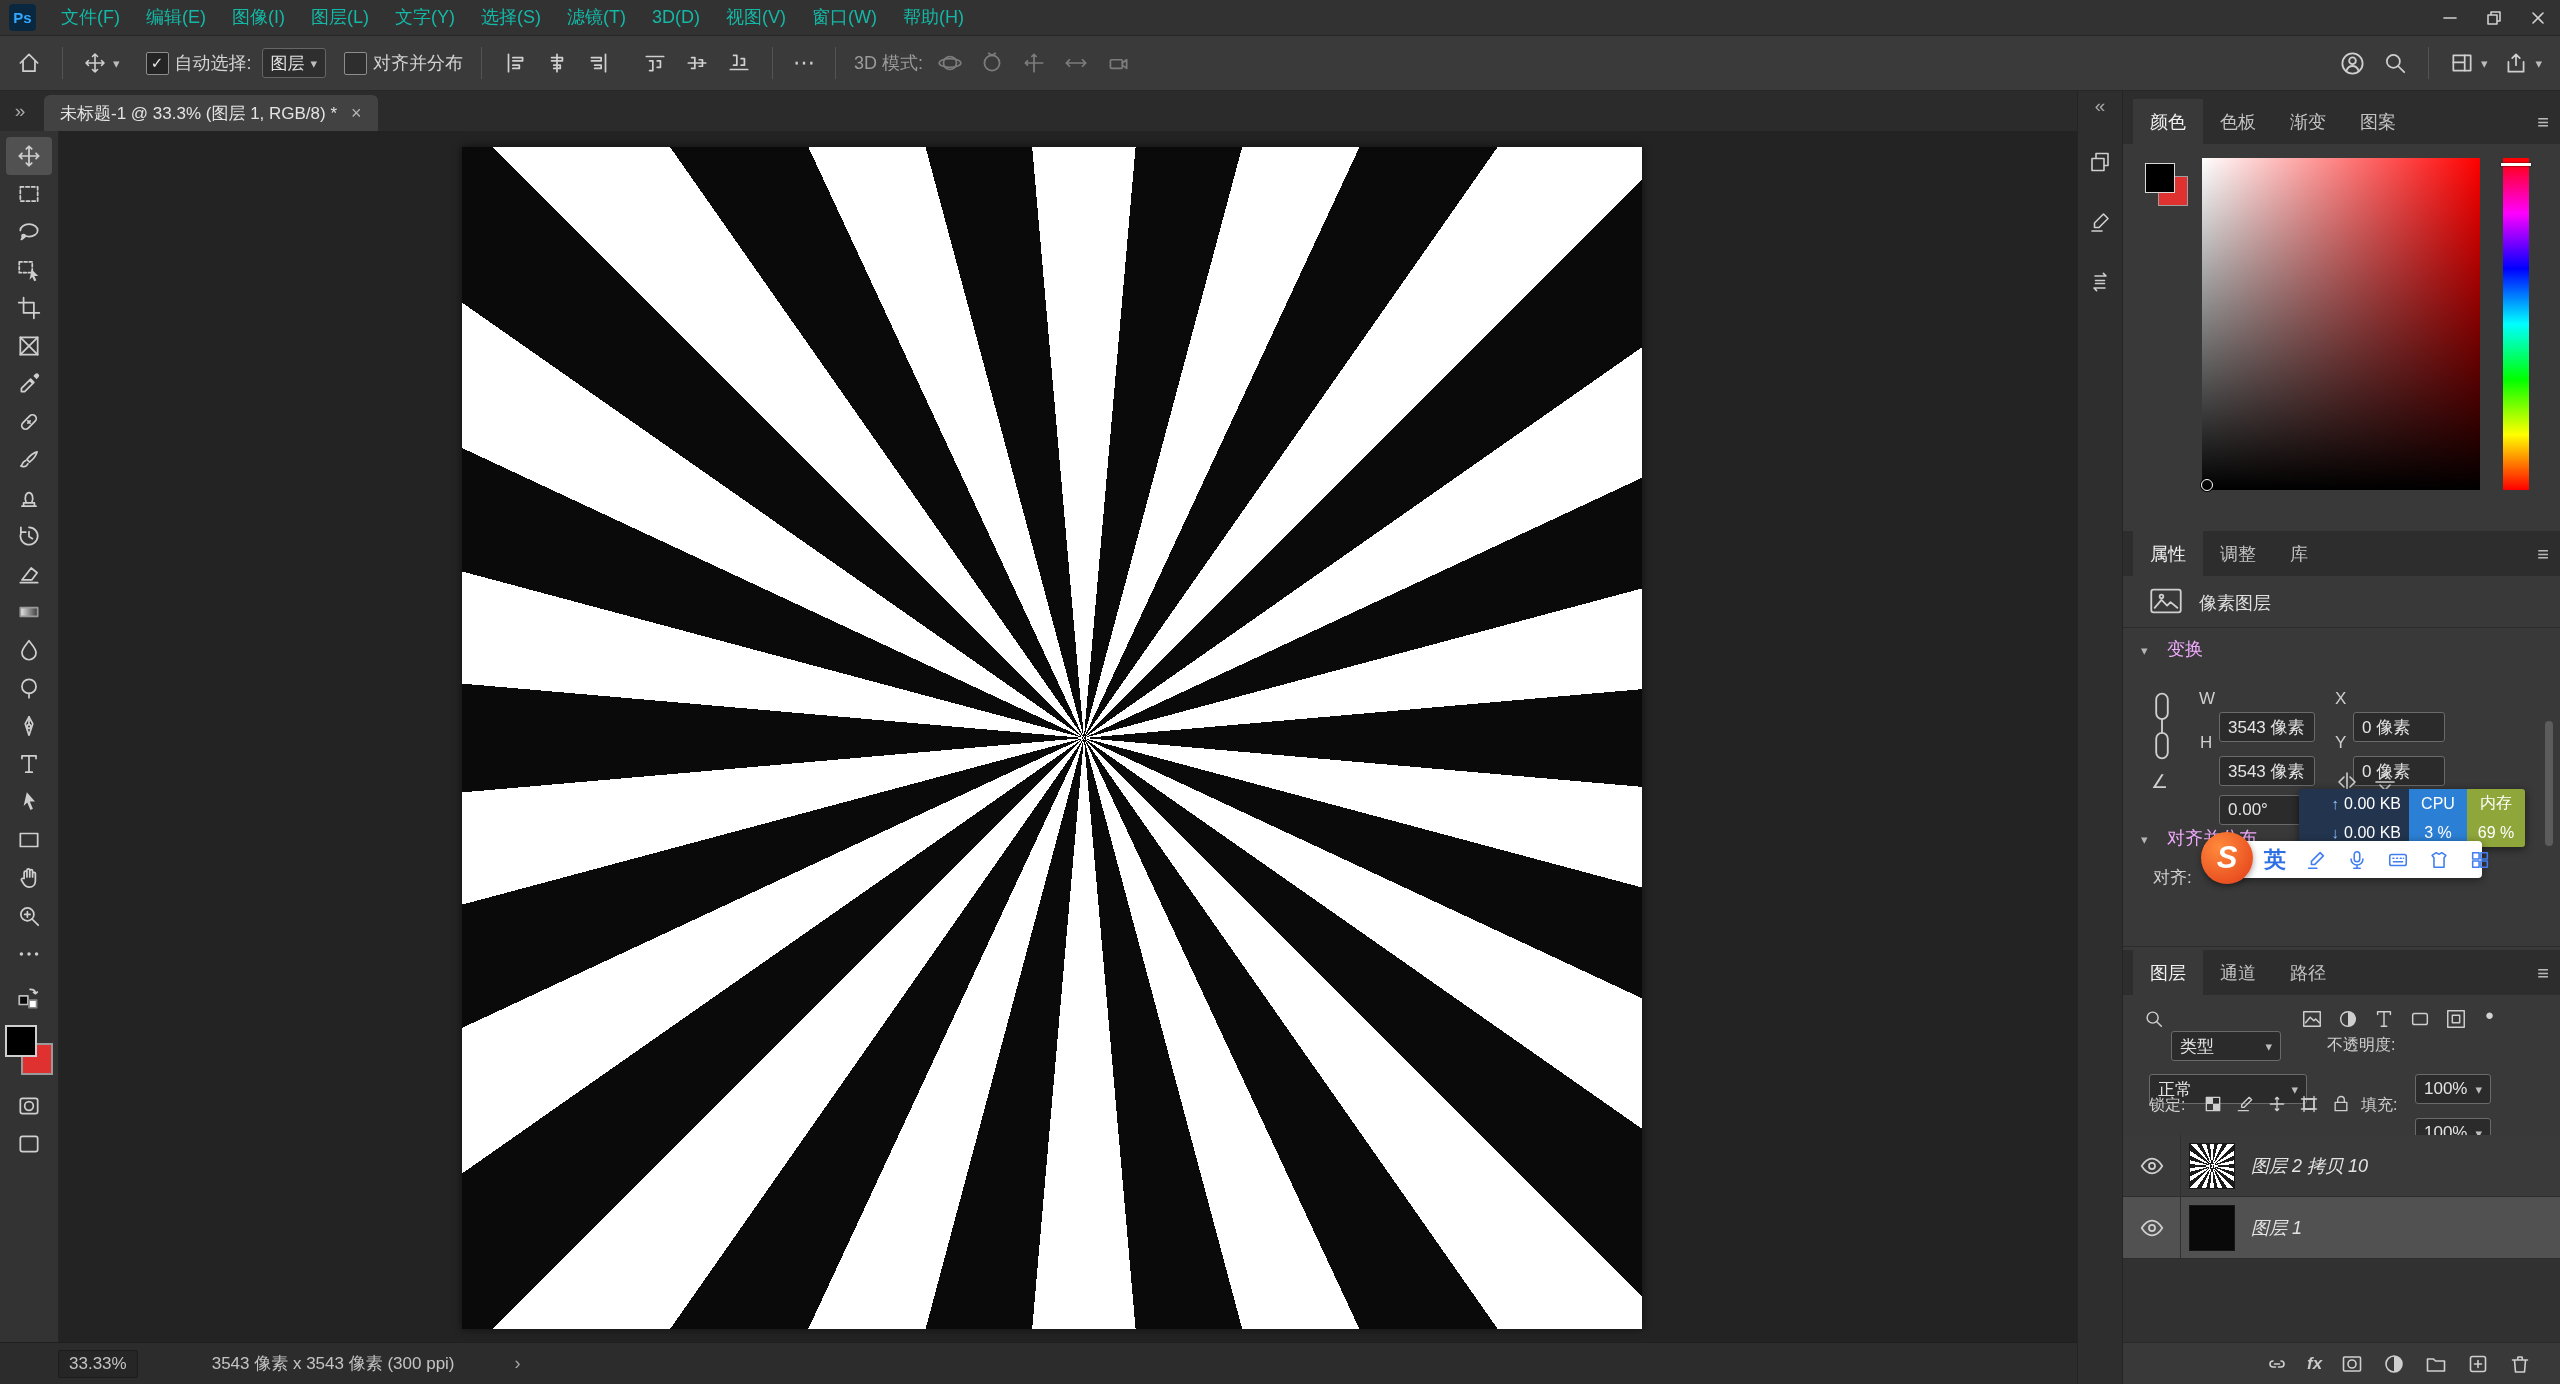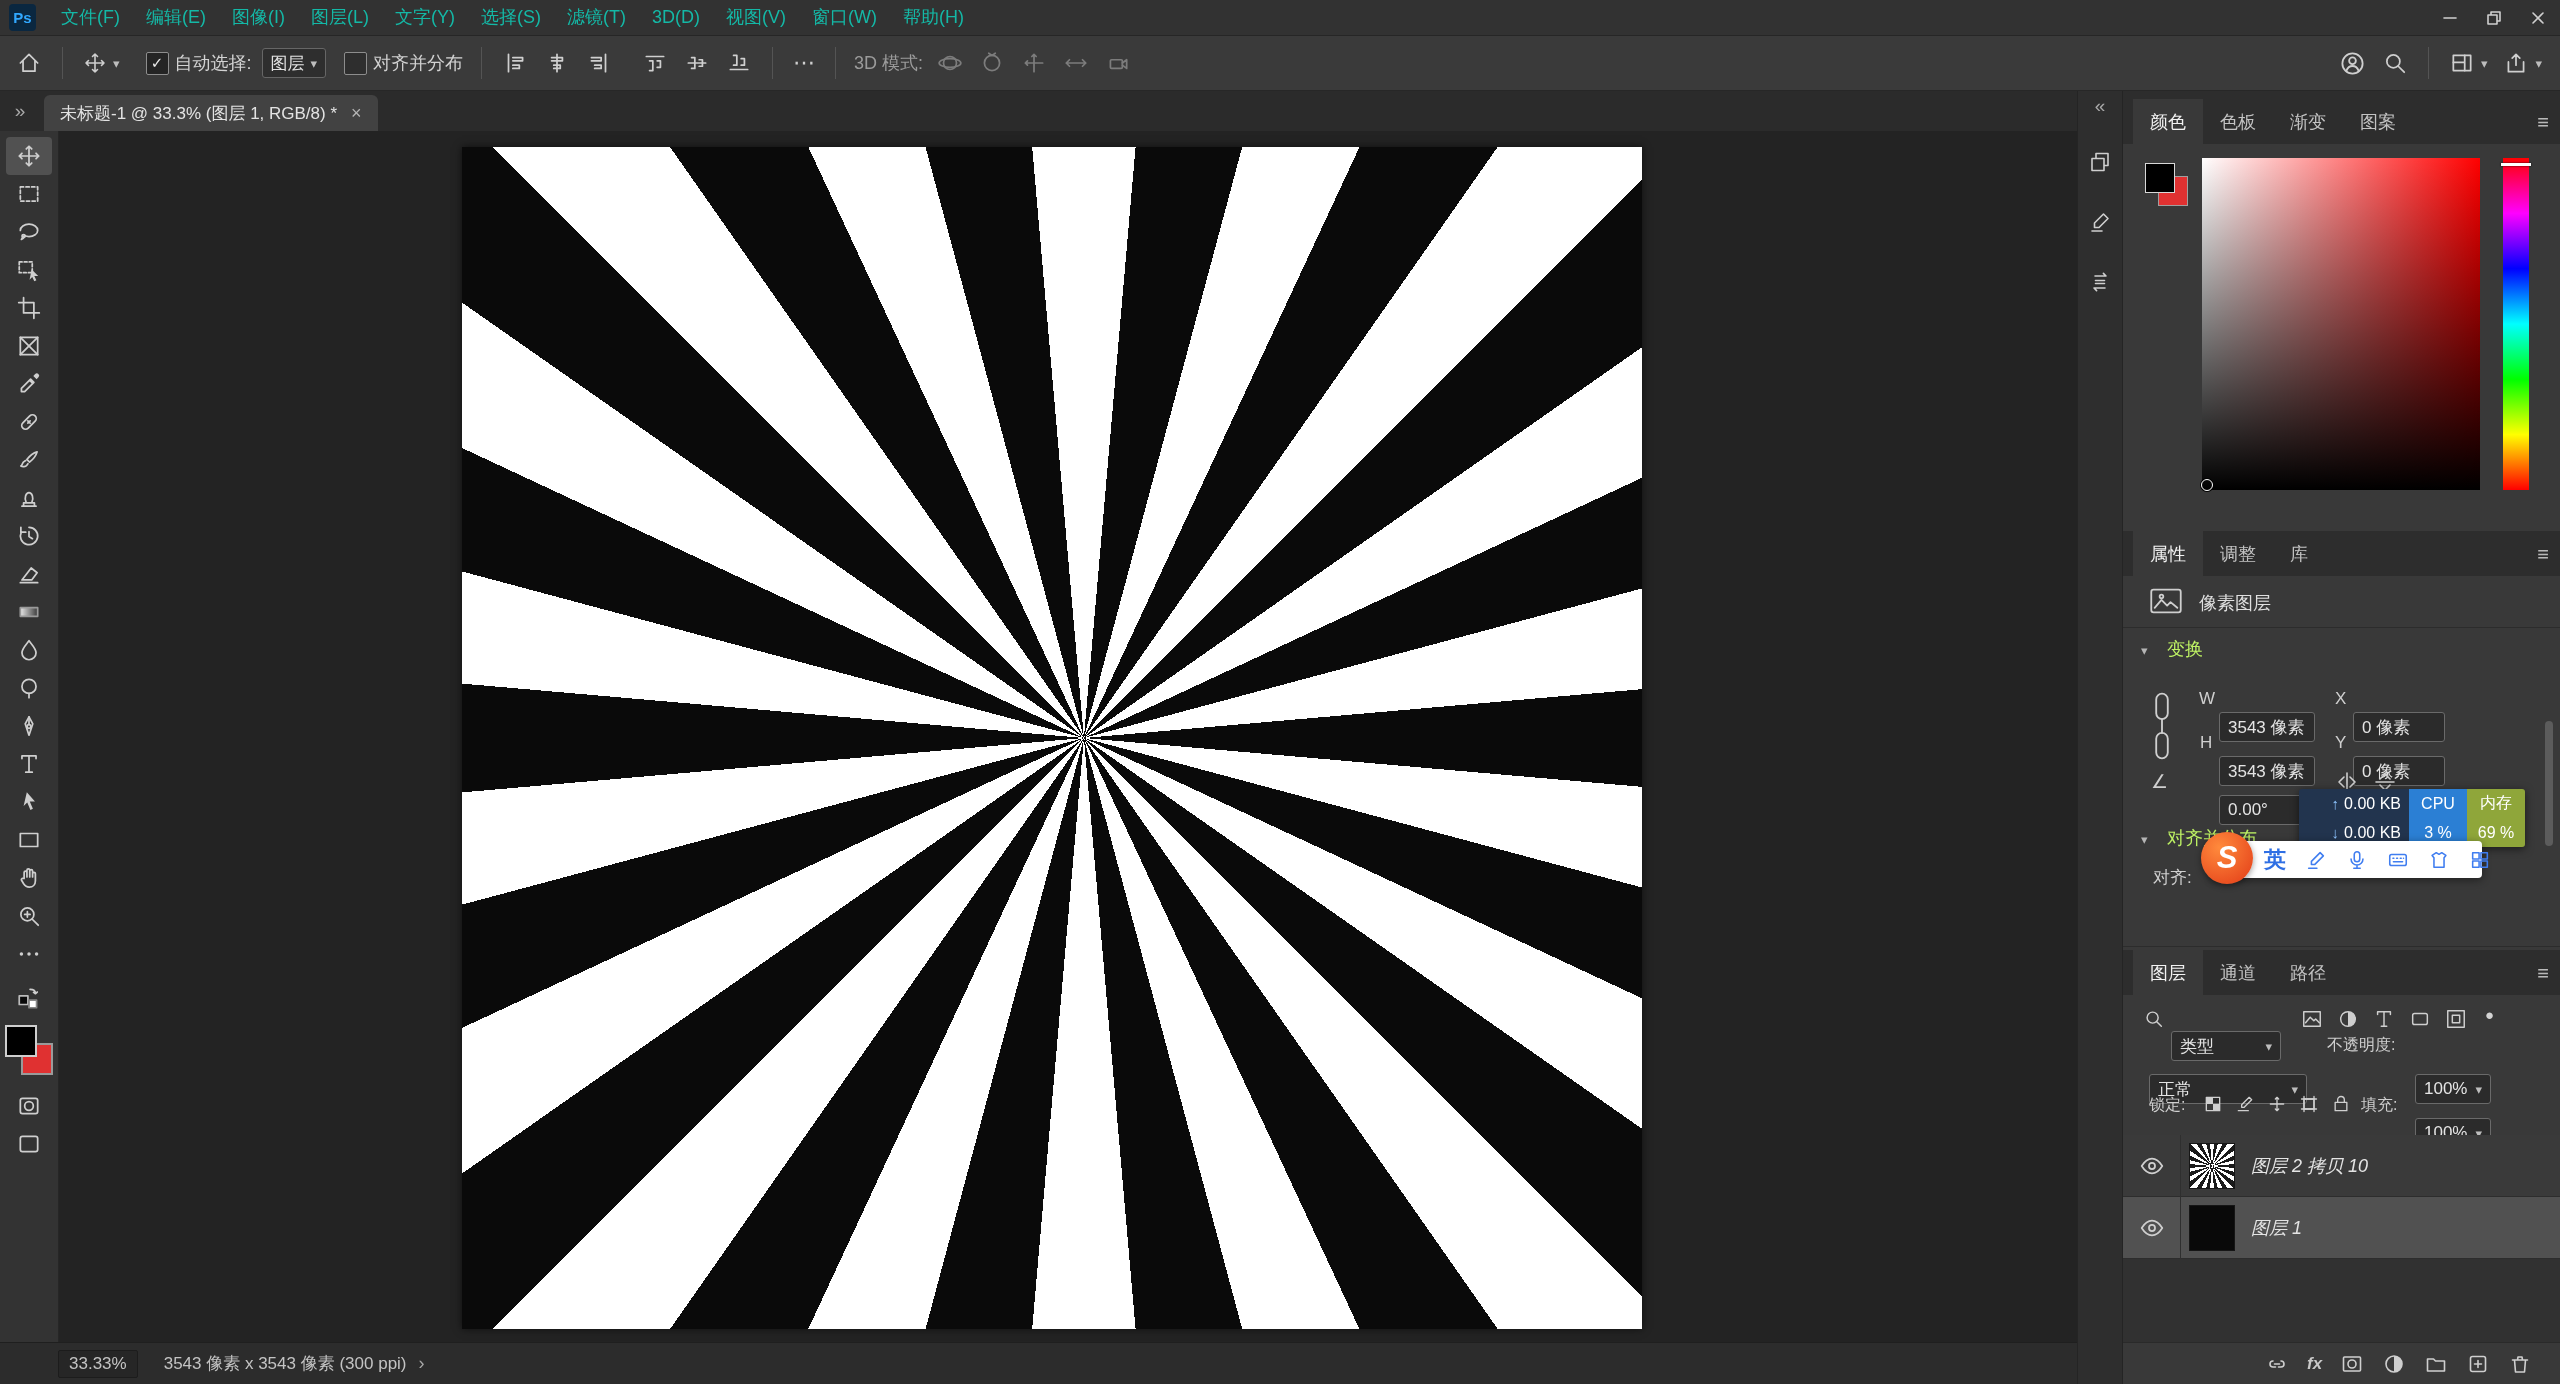--- a/index.html
+++ b/index.html
@@ -55,21 +55,21 @@
   .sw.bg{left:18px;top:20px;background:#e03131;z-index:1;}
 
   
   .viewport{position:absolute;left:59px;top:131px;width:2018px;height:1211px;background:#232323;overflow:hidden;}
   .canvas{position:absolute;left:403px;top:16px;width:1180px;height:1182px;background:#fff;box-shadow:0 0 8px rgba(0,0,0,.6);}
   .burst{width:100%;height:100%;
      background:repeating-conic-gradient(from -5deg at 52.7% 50%, #ffffff 0deg 10deg, #0a0a0a 10deg 20deg);}
 
   
   .statusbar{position:absolute;left:0;top:1342px;width:2077px;height:42px;background:#2c2c2c;border-top:1px solid #1f1f1f;
-             box-sizing:border-box;display:flex;align-items:center;padding-left:58px;font-size:17px;color:#c3c3c3;}
+             box-sizing:border-box;display:flex;align-items:center;padding-left:58px;font-size:17px;color:#c3c3c3;gap:48px;}
   .zoombox{background:#262626;border:1px solid #1c1c1c;padding:3px 10px;border-radius:2px;}
   .dims{margin-left:26px;}
   .schv{margin-left:12px;color:#a8a8a8;font-size:18px;}
 
   
   .dock{position:absolute;left:2077px;top:91px;width:45px;height:1293px;background:#2e2e2e;border-left:1px solid #242424;
         box-sizing:border-box;display:flex;flex-direction:column;align-items:center;}
   .dock .collapse-btn{height:30px;width:45px;}
   .dockbtn{width:38px;height:38px;margin-top:22px;display:flex;align-items:center;justify-content:center;background:none;border:none;border-radius:4px;}
   .dockbtn svg{width:24px;height:24px;}
@@ -78,21 +78,21 @@
   .panels{position:absolute;left:2122px;top:91px;width:438px;height:1293px;background:#393939;border-left:1px solid #242424;box-sizing:border-box;}
   .ptabs{position:absolute;left:0;width:438px;height:53px;background:#2d2d2d;display:flex;align-items:flex-end;padding-left:10px;box-sizing:border-box;}
   .ptabs.short{height:45px;}
   .ptab{height:45px;padding:0 17px;display:flex;align-items:center;color:#c3c3c3;font-size:18px;}
   .ptab.act{background:#393939;color:#f2f2f2;}
   .pmenu{position:absolute;right:12px;bottom:10px;color:#b9b9b9;font-size:20px;}
   .fld{position:absolute;height:30px;background:#2b2b2b;border:1px solid #6a6a6a;border-radius:3px;
        display:flex;align-items:center;padding:0 8px;font-size:17px;color:#e4e4e4;box-sizing:border-box;margin-top:28px;}
   .fld.dd{justify-content:space-between;}
   .plabel{position:absolute;font-size:17px;color:#cfcfcf;line-height:30px;white-space:nowrap;}
-  .sect{position:absolute;font-size:18px;color:#bef264;}
+  .sect{position:absolute;font-size:18px;color:#f0abfc;}
   .sectchv{position:absolute;font-size:13px;color:#b5b5b5;}
   .pdivider{position:absolute;left:0;width:438px;height:1px;background:#2c2c2c;}
   .scrollthumb{position:absolute;right:7px;width:8px;border-radius:4px;background:#5c5c5c;}
   .layerlist{position:absolute;left:0;top:1044px;width:438px;height:207px;background:#313131;}
   .lrow{position:absolute;left:0;width:438px;height:62px;display:flex;align-items:center;background:#3a3a3a;border-bottom:1px solid #2d2d2d;box-sizing:border-box;font-style:italic;}
   .lrow.sel{background:#515151;}
   .eyecell{width:58px;height:62px;display:flex;align-items:center;justify-content:center;border-right:1px solid #2f2f2f;box-sizing:border-box;}
   .thumb{width:46px;height:46px;border:1px solid #161616;margin-left:8px;box-sizing:border-box;}
   .thumb.burst-mini{background:repeating-conic-gradient(from -5deg at 50% 50%, #ffffff 0deg 10deg, #1a1a1a 10deg 20deg);}
   .thumb.black{background:#090909;}

